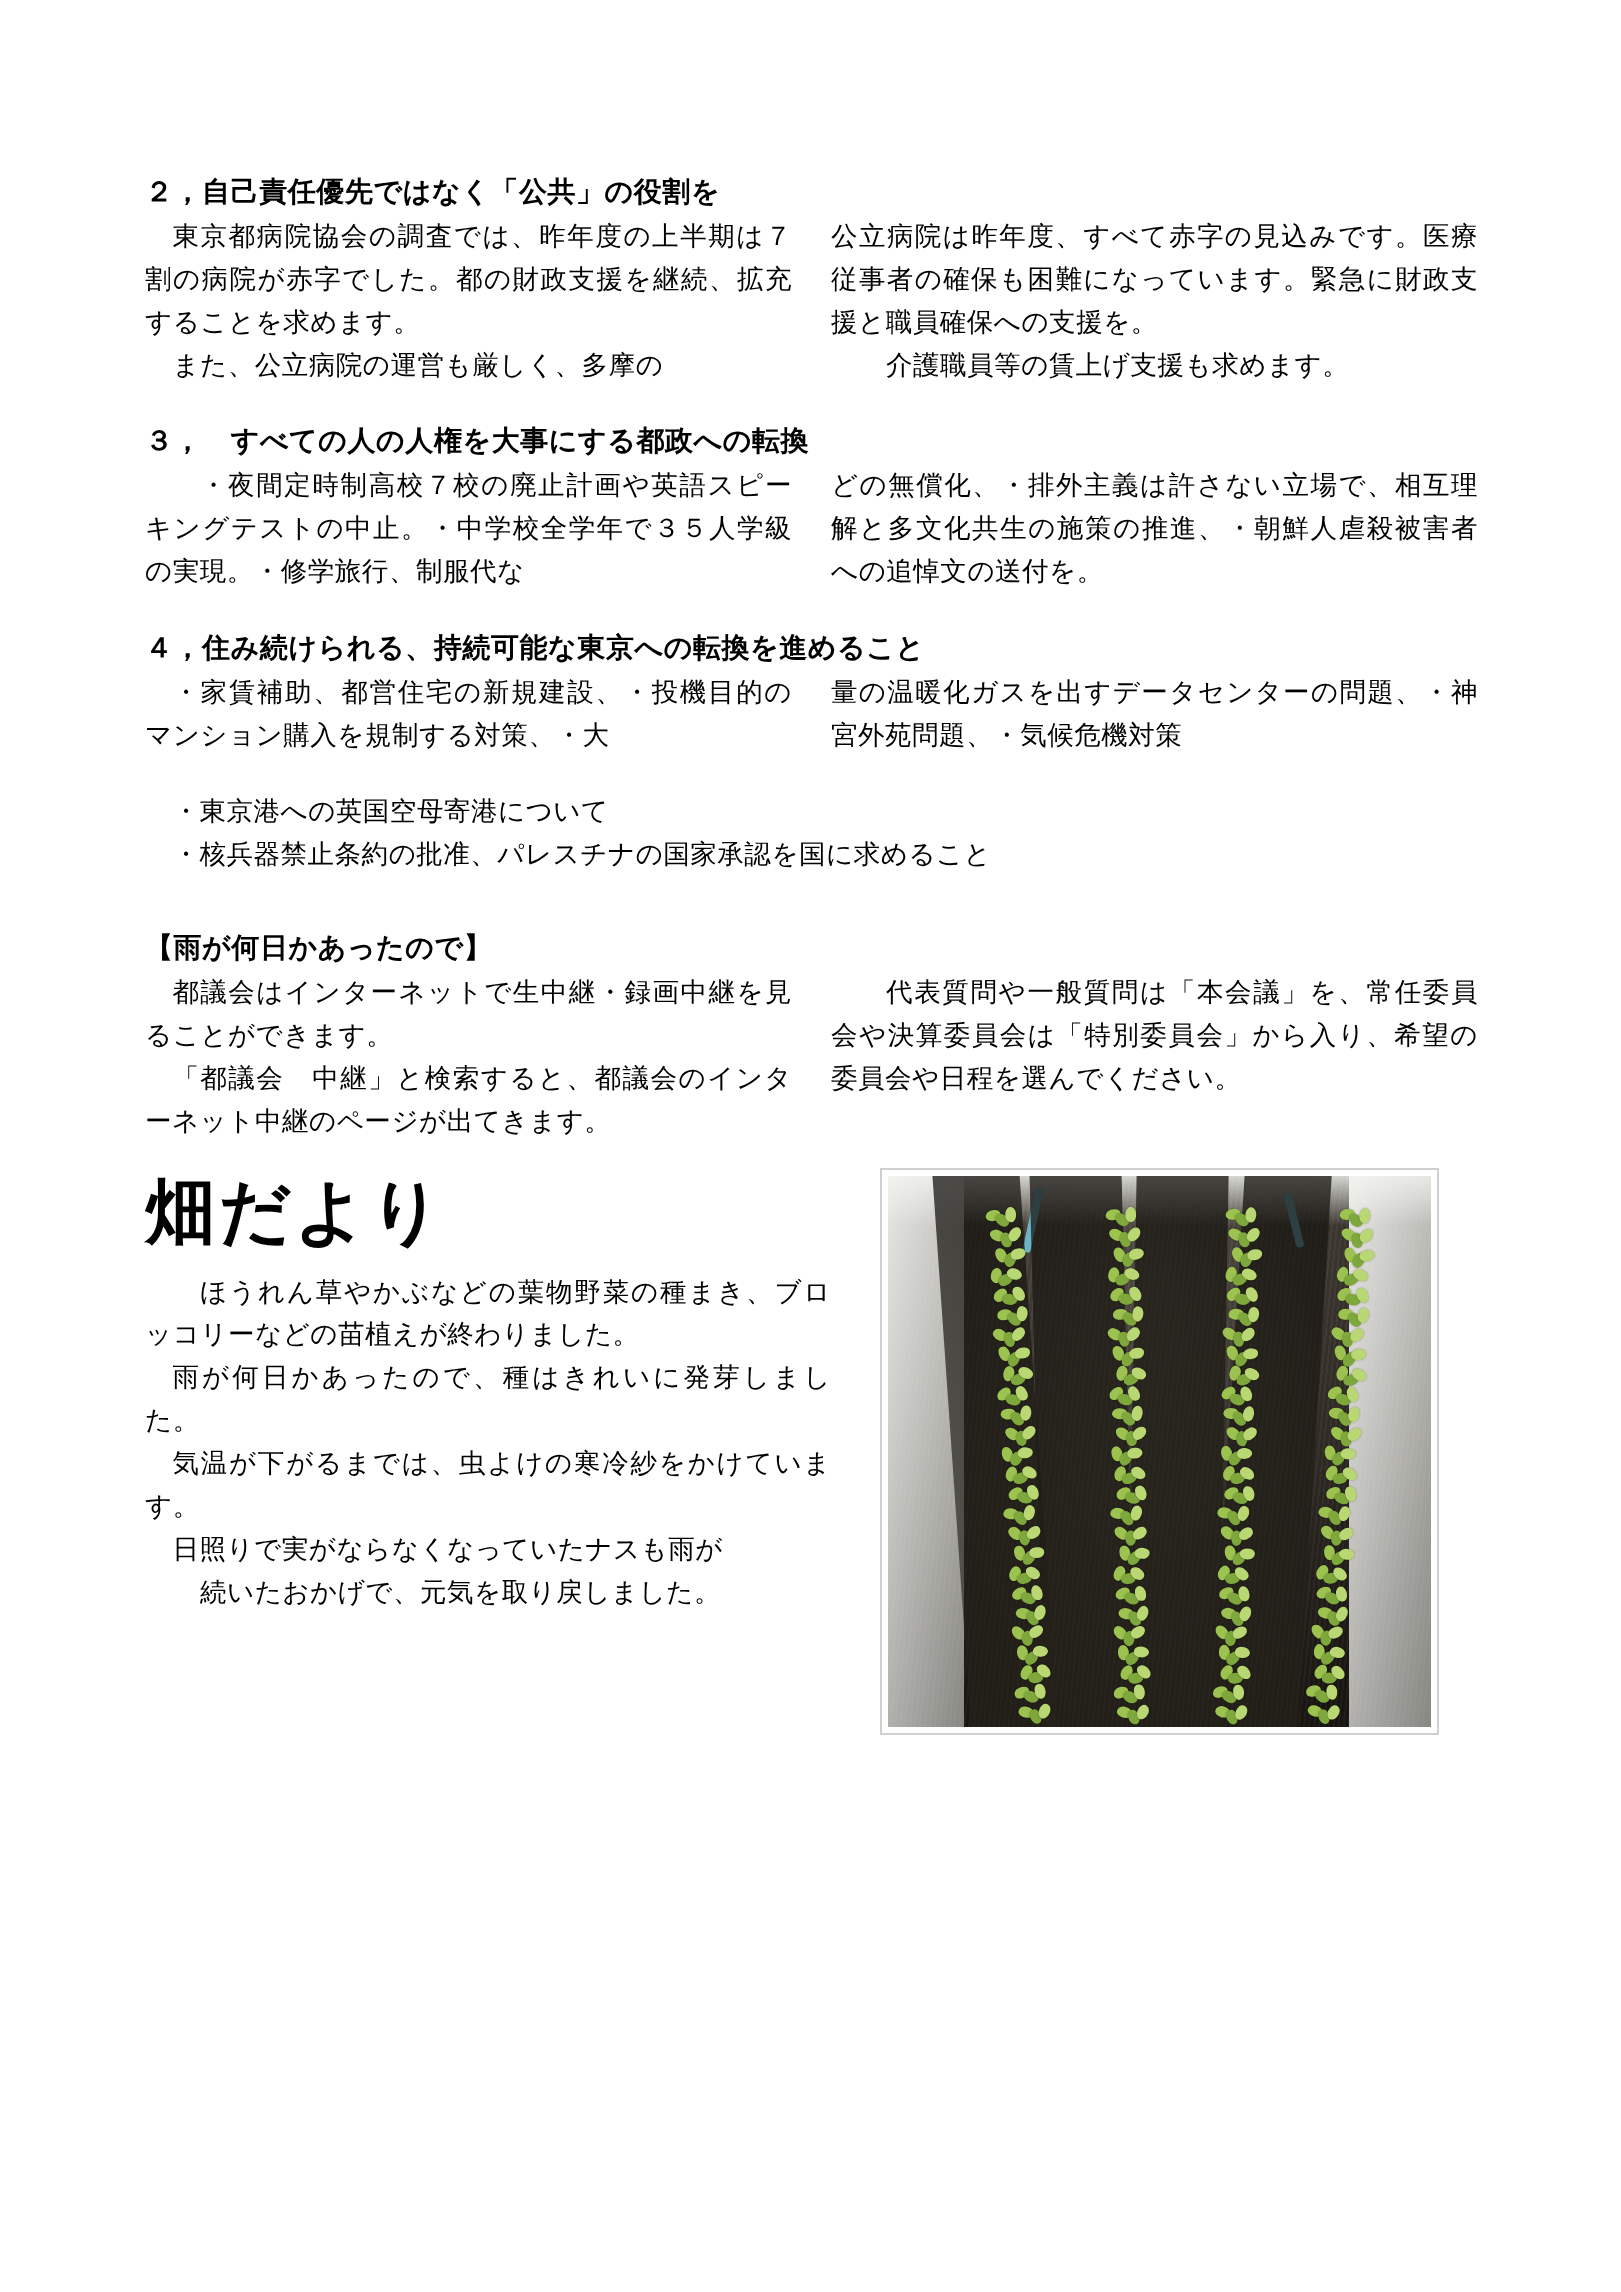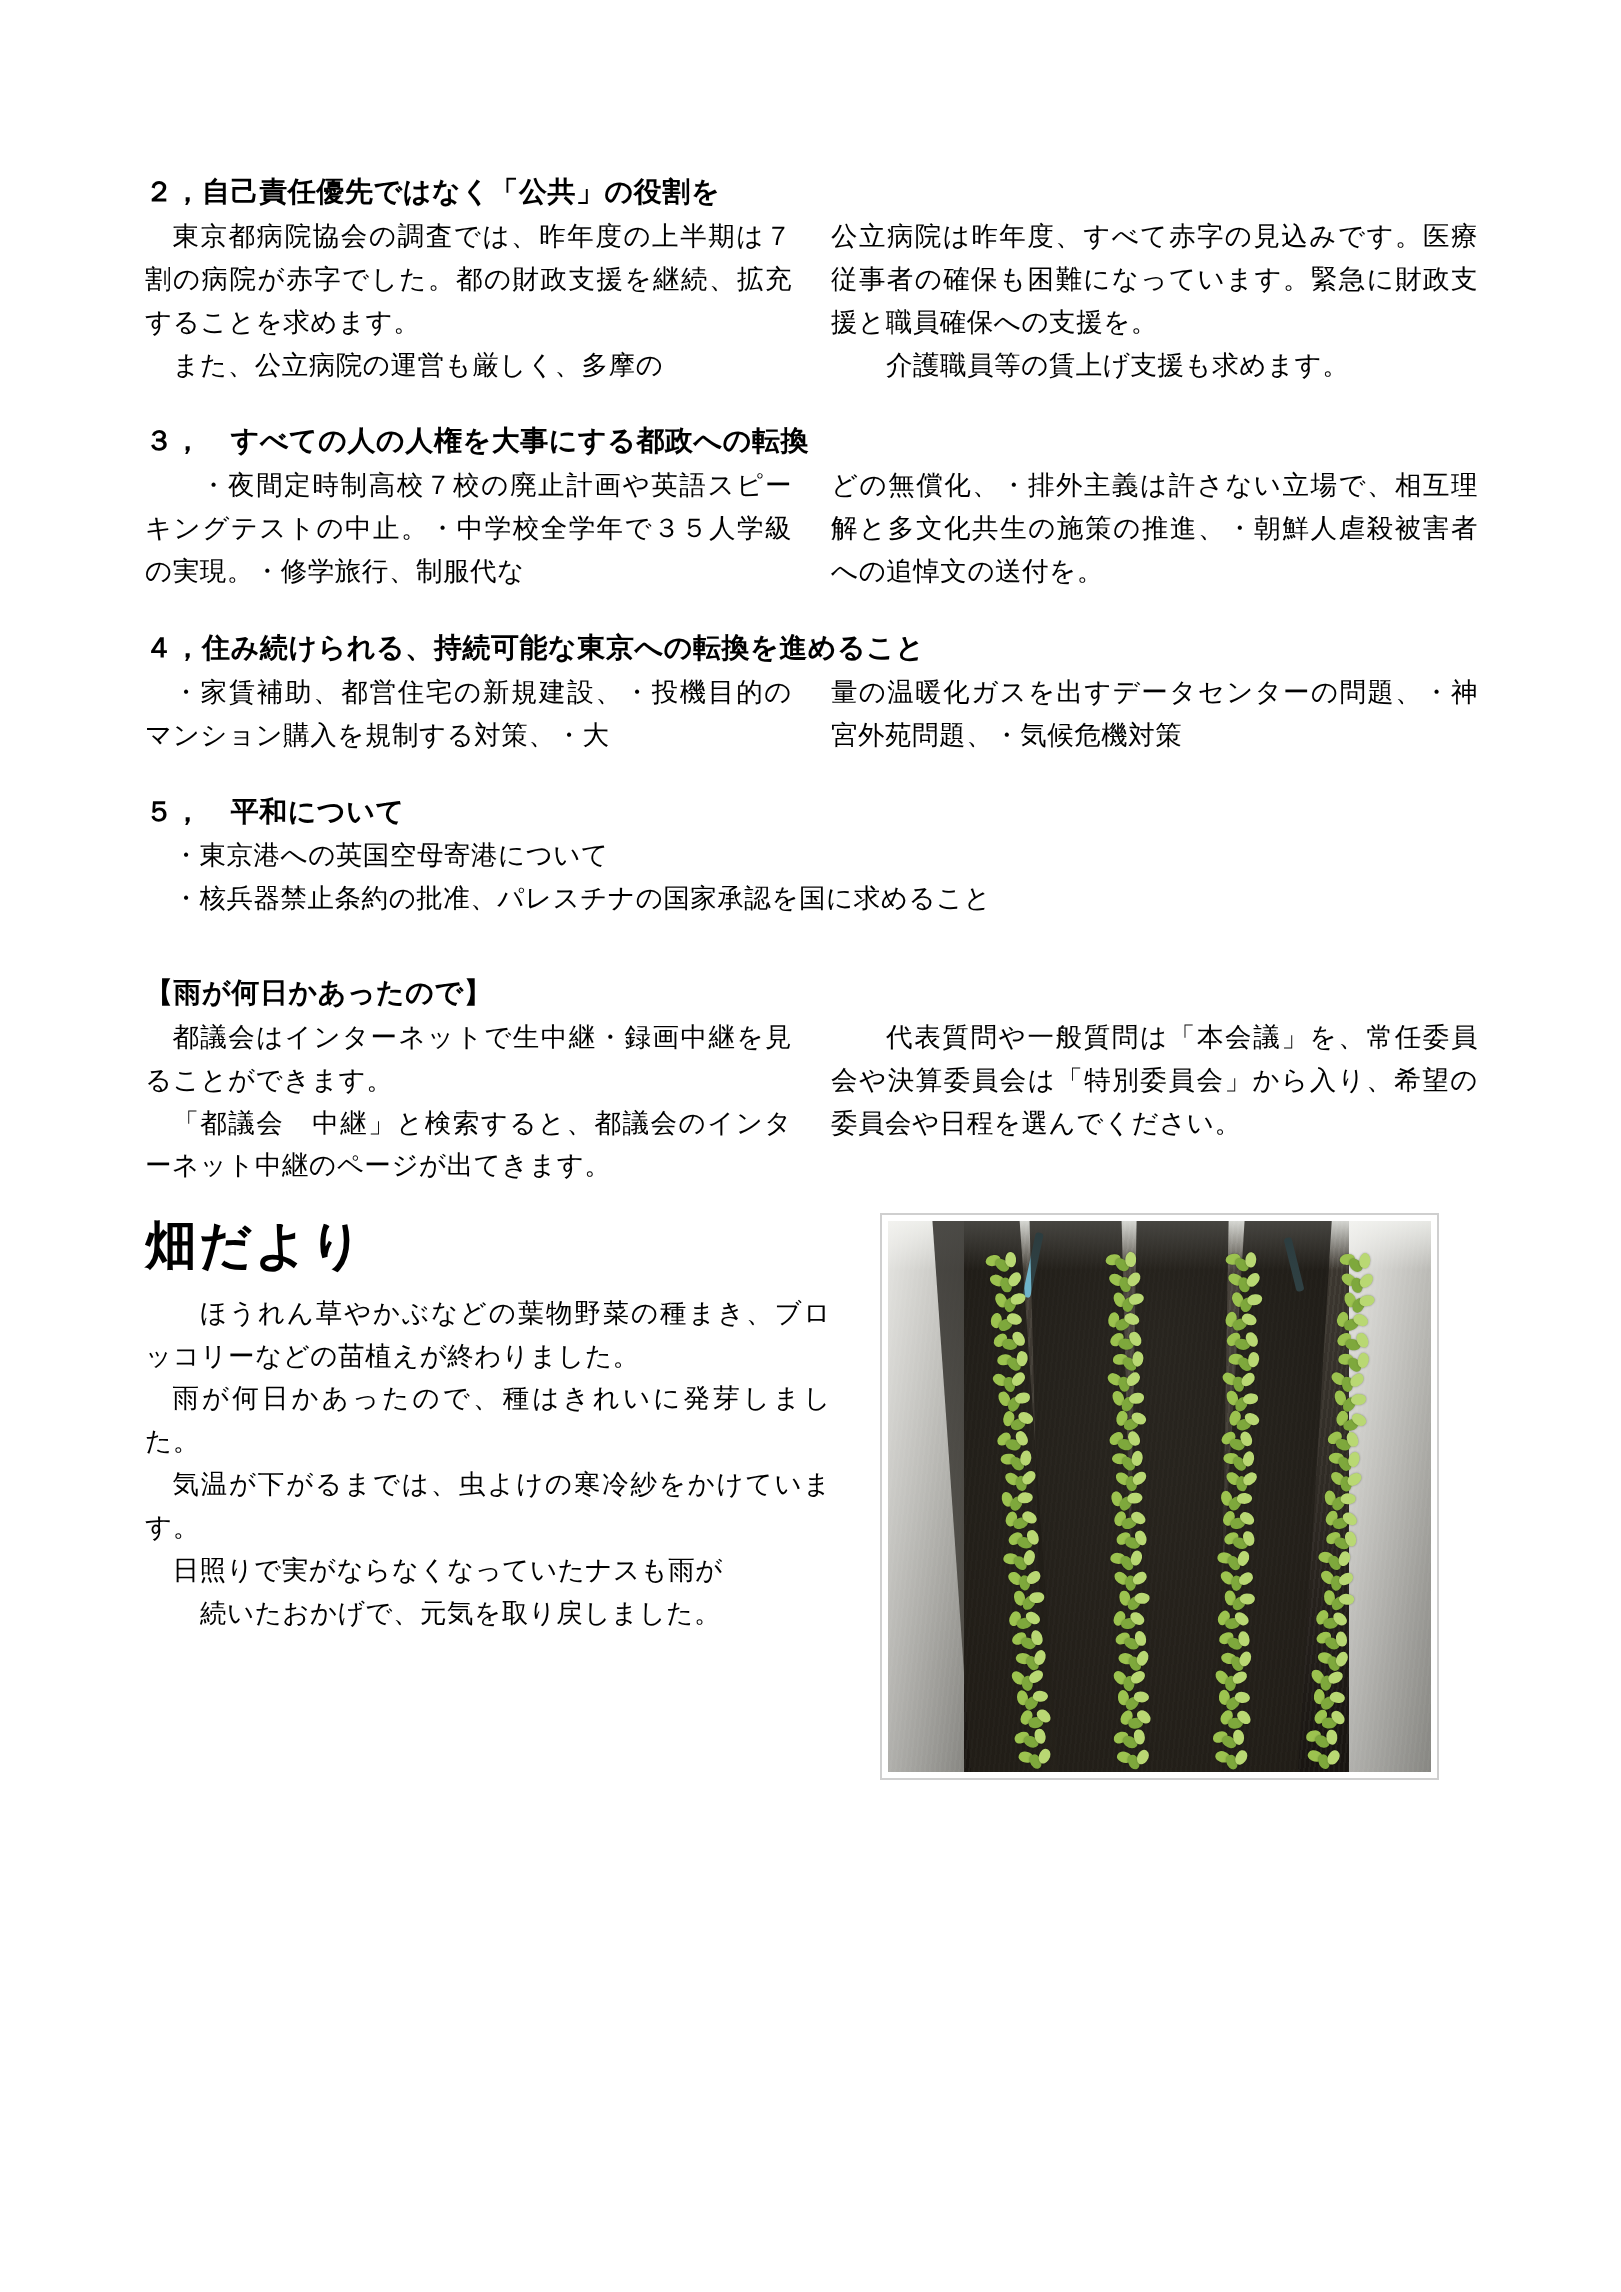--- a/index.html
+++ b/index.html
@@ -74,21 +74,21 @@
   .hatake-wrap {
     display: flex;
     width: 100%;
     column-gap: 35px;
     margin-top: 25.5px;
   }
   .hatake-left { width: 686px; flex: 0 0 686px; }
   .hatake-right { flex: 1 1 auto; }
 
   .hatake-title {
-    font-size: 52px;
+    font-size: 71px;
     font-weight: bold;
     letter-spacing: 0.04em;
     line-height: 1.25;
     margin: 0 0 13.7px 0;
     font-family: Liberation Sans, sans-serif;
   }
 
   .photo-frame {
     width: 559px;
     height: 567px;
@@ -211,21 +211,20 @@
         </div>
         <div class="col-right">
           <p class="para">量の温暖化ガスを出すデータセンターの問題、・神宮外苑問題、・気候危機対策</p>
         </div>
       </div>
     </div>
 
     <div class="block-gap"></div>
 
     <div class="section">
-      <p class="heading">５，　平和について</p>
       <p class="para indent1">・東京港への英国空母寄港について</p>
       <p class="para indent1">・核兵器禁止条約の批准、パレスチナの国家承認を国に求めること</p>
     </div>
 
     <div class="block-gap"></div>
     <div class="small-gap"></div>
 
     <div class="section">
       <p class="bracket-head">【雨が何日かあったので】</p>
       <div class="cols">

